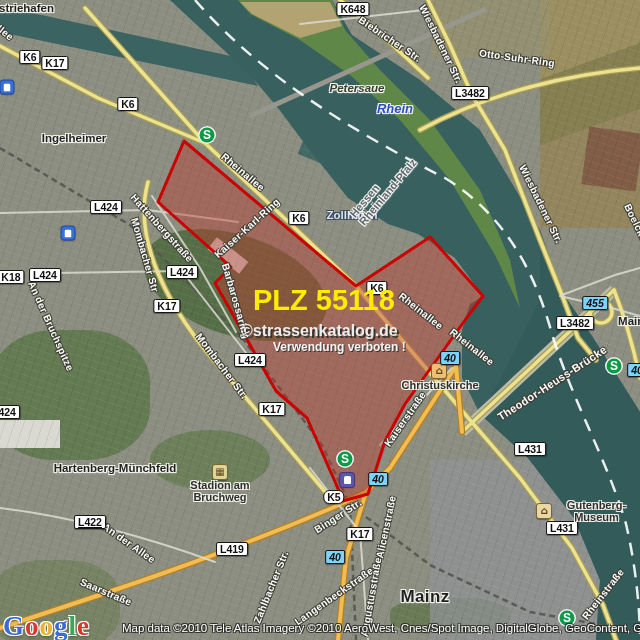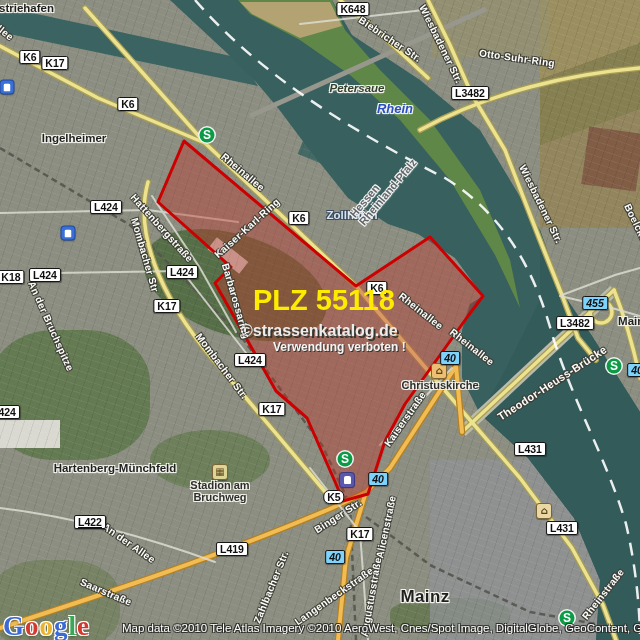--- a/index.html
+++ b/index.html
@@ -232,20 +232,21 @@
       <div class="shield yellow" style="left: 378px; top: 479px; transform: translate(-50%, -50%);">40</div>
       <div class="shield" style="left: 334px; top: 497px; transform: translate(-50%, -50%); border-radius: 6px;">K5</div>
       <div class="shield" style="left: 90px; top: 522px; transform: translate(-50%, -50%); text-decoration: underline;">L422</div>
       <div class="shield" style="left: 562px; top: 528px; transform: translate(-50%, -50%);">L431</div>
       <div class="shield" style="left: 360px; top: 534px; transform: translate(-50%, -50%);">K17</div>
       <div class="shield" style="left: 232px; top: 549px; transform: translate(-50%, -50%);">L419</div>
       <div class="shield yellow" style="left: 335px; top: 557px; transform: translate(-50%, -50%);">40</div>
       <div class="poilabel" style="left: 440px; top: 385px; transform: translate(-50%, -50%);">Christuskirche</div>
       <div class="poilabel" style="left: 220px; top: 491px; transform: translate(-50%, -50%);">Stadion am
 Bruchweg</div>
+      <div class="poilabel" style="left: 553px; top: 511px; transform: translate(0px, -50%);">Gutenberg-Museum</div>
     </div>
 
   <div id="marks" class="layer">
     <div id="plz">PLZ 55118</div>
     <div id="brand">©strassenkatalog.de</div>
     <div id="warning">Verwendung verboten !</div>
   </div>
 
   <div id="glogo"><span style="color: rgb(59, 106, 212);">G</span><span style="color: rgb(213, 56, 47);">o</span><span style="color: rgb(236, 179, 44);">o</span><span style="color: rgb(59, 106, 212);">g</span><span style="color: rgb(58, 167, 87);">l</span><span style="color: rgb(213, 56, 47);">e</span></div>
   <div id="copy">Map data ©2010 Tele Atlas  Imagery ©2010 AeroWest, Cnes/Spot Image, DigitalGlobe, GeoContent, GeoEye</div>

